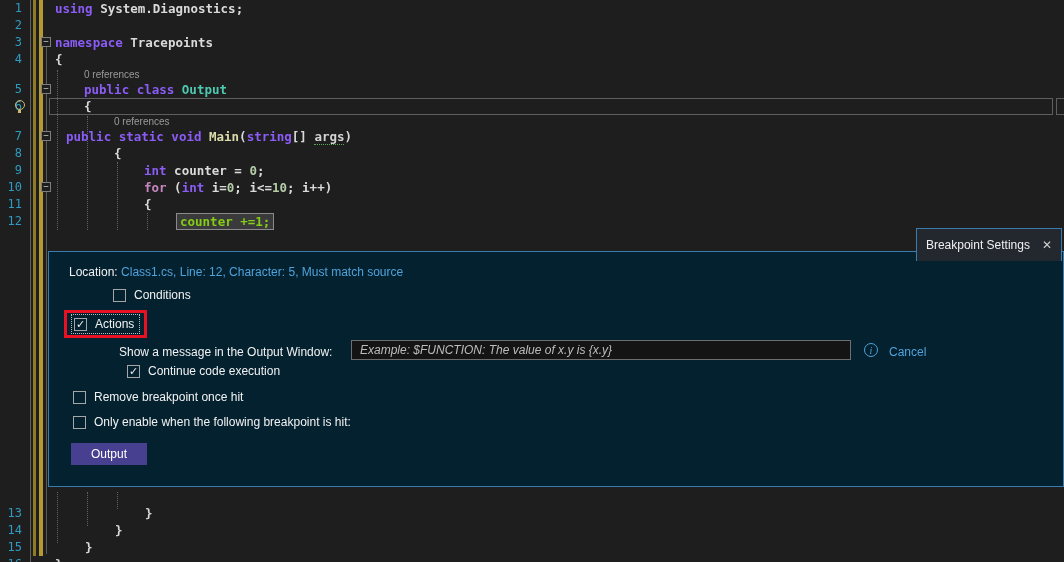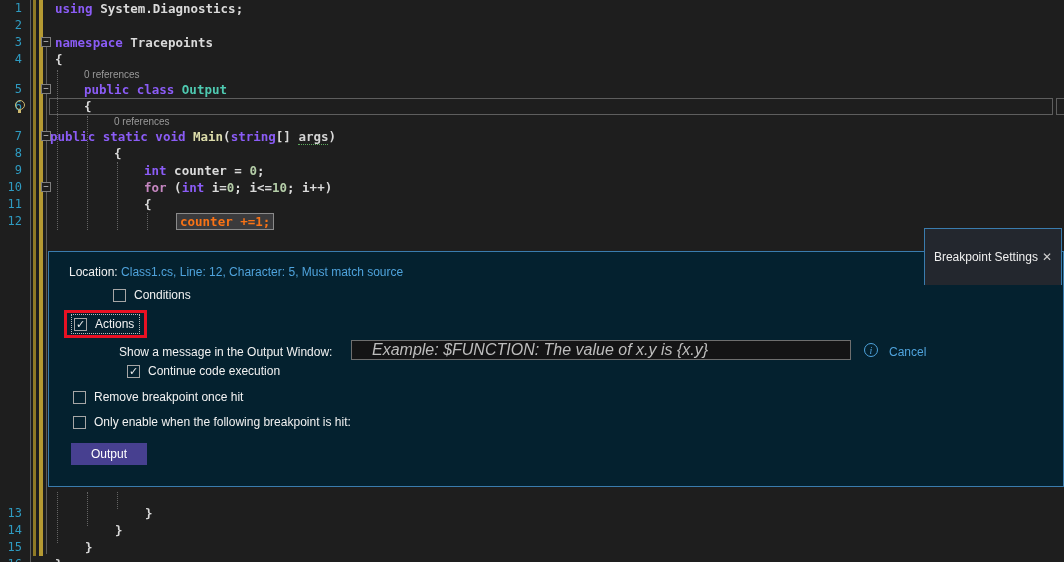--- a/index.html
+++ b/index.html
@@ -17,50 +17,50 @@
   #code-top{position:absolute;left:0;top:0;width:1064px;height:230px;}
   #code-bottom{position:absolute;left:0;top:487px;width:1064px;height:75px;padding-top:18px;box-sizing:border-box;}
   .crow{position:relative;height:17px;line-height:17px;font-size:12.5px;font-weight:600;color:#D4D4D4;white-space:pre;}
   .refsrow{height:13px;line-height:13px;font-family:"Liberation Sans",sans-serif;font-size:10px;font-weight:400;color:#9A9A9A;}
   .lnum{position:absolute;left:0;width:22px;text-align:right;color:#2F9BC1;font-weight:400;font-size:12px;}
   .foldbox{position:absolute;left:41px;top:3px;width:10px;height:10px;border:1px solid #7E7E7E;background:#1E1E1E;
            color:#C8C8C8;font-size:9px;line-height:7px;text-align:center;font-weight:400;box-sizing:border-box;z-index:2;}
   .ccontent{display:block;position:relative;z-index:1;}
   .tok-kw{color:#8b5cf6}.tok-pl{color:#DADADA}.tok-type{color:#4EC9B0}.tok-fn{color:#DCDCAA}
   .tok-arg{color:#D4D4D4;border-bottom:1px dotted #5BA85B}.tok-num{color:#B5CEA8}
-  .tok-ctrl{color:#C586C0}.tok-hl{color:#f97316}
+  .tok-ctrl{color:#C586C0}.tok-hl{color:#84cc16}
   .hlbox{background:#3A3A3C;border:1px solid #8A8A8A;padding:0 3px;}
   .linebox{position:absolute;left:49px;right:11px;top:0;height:15px;border:1px solid #5E5E5E;z-index:0;}
   .linebox2{position:absolute;right:0;width:7px;top:0;height:15px;border:1px solid #5E5E5E;border-right:none;z-index:0;}
   .bulb{position:absolute;left:15px;top:2px;width:10px;height:10px;border:1.5px solid #CDB96E;border-radius:50%;box-sizing:border-box;}
   .bulb::after{content:"";position:absolute;left:2px;top:9px;width:3px;height:3px;background:#CDB96E;}
   .vguide{position:absolute;width:0;border-left:1px dotted #646464;z-index:0;}
 
   
   #bp-tab{position:absolute;right:2px;top:228px;height:24px;background:#23272E;border:1px solid #3A7CAE;border-bottom:none;
-          display:flex;align-items:center;gap:4px;padding:16px 9px;z-index:5;
+          display:flex;align-items:center;gap:12px;padding:4px 9px;z-index:5;
           font-family:"Liberation Sans",sans-serif;font-size:12px;color:#F0F0F0;}
   #bp-tab .x{color:#CFCFCF;font-size:12px;cursor:pointer;}
   #popup{position:absolute;left:48px;top:251px;width:1016px;height:236px;box-sizing:border-box;background:#04212F;
          border:1px solid #3A7CAE;z-index:4;font-family:"Liberation Sans",sans-serif;font-size:12px;color:#F2F2F2;}
   .loc{position:absolute;left:20px;top:13px;}
   .loc a{color:#4FA3DC;text-decoration:none;cursor:pointer;}
   .cbrow{position:absolute;display:flex;align-items:center;gap:8px;}
   #row-conditions{left:24px;top:36px;padding-left:40px;}
   #row-continue{left:78px;top:112px;}
   #row-remove{left:24px;top:138px;}
   #row-only{left:24px;top:163px;}
   #actions-box{position:absolute;left:15px;top:58px;border:3px solid #E81123;padding:2px 5px;}
   .focusdotted{display:flex;align-items:center;gap:8px;outline:1px dotted #BBBBBB;padding:2px 5px 2px 2px;}
   .cb{width:13px;height:13px;border:1px solid #A6A6A6;display:inline-flex;align-items:center;justify-content:center;
       box-sizing:border-box;background:transparent;flex:0 0 auto;cursor:pointer;}
   .cb i{font-style:normal;font-size:11px;color:#ECECEC;line-height:1;}
   #msg-label{position:absolute;left:70px;top:93px;}
   #msg-input{position:absolute;left:302px;top:88px;width:500px;height:20px;box-sizing:border-box;background:#141415;
-             border:1px solid #6E6E6E;color:#DDDDDD;font-family:"Liberation Sans",sans-serif;font-size:16px;padding:0 20px;}
+             border:1px solid #6E6E6E;color:#DDDDDD;font-family:"Liberation Sans",sans-serif;font-size:12px;padding:0 8px;}
   #msg-input::placeholder{color:#BDBDBD;font-style:italic;opacity:1;}
   #info-icon{position:absolute;left:815px;top:91px;width:14px;height:14px;border:1px solid #4FA3DC;border-radius:50%;
              color:#4FA3DC;font-size:10px;line-height:13px;text-align:center;font-family:"Liberation Serif",serif;
              font-style:italic;box-sizing:border-box;cursor:pointer;}
   #cancel-link{position:absolute;left:840px;top:93px;color:#4FA3DC;cursor:pointer;}
   #close-btn{position:absolute;left:22px;top:191px;width:76px;height:22px;background:#474090;color:#FFFFFF;
              border:none;font-size:12px;font-family:"Liberation Sans",sans-serif;cursor:pointer;}
 </style>
 </head>
 <body>
@@ -78,21 +78,21 @@
     <div class="vguide" style="left:117px;top:162px;height:68px"></div>
     <div class="vguide" style="left:147px;top:213px;height:17px"></div>
   <div class="crow"><span class="lnum">1</span><span class="ccontent" style="padding-left: 55px;"><span class="tok-kw">using</span><span class="tok-pl"> System.Diagnostics;</span></span></div>
       <div class="crow"><span class="lnum">2</span><span class="ccontent" style="padding-left: 55px;"></span></div>
       <div class="crow"><span class="lnum">3</span><span class="foldbox">−</span><span class="ccontent" style="padding-left: 55px;"><span class="tok-kw">namespace</span><span class="tok-pl"> Tracepoints</span></span></div>
       <div class="crow"><span class="lnum">4</span><span class="ccontent" style="padding-left: 55px;"><span class="tok-pl">{</span></span></div>
       <div class="crow refsrow"><span class="ccontent" style="padding-left: 84px;">0 references</span></div>
       <div class="crow"><span class="lnum">5</span><span class="foldbox">−</span><span class="ccontent" style="padding-left: 84px;"><span class="tok-kw">public class </span><span class="tok-type">Output</span></span></div>
       <div class="crow"><span class="linebox"></span><span class="linebox2"></span><span class="lnum">6</span><span class="bulb"></span><span class="ccontent" style="padding-left: 84px;"><span class="tok-pl">{</span></span></div>
       <div class="crow refsrow"><span class="ccontent" style="padding-left: 114px;">0 references</span></div>
-      <div class="crow"><span class="lnum">7</span><span class="foldbox">−</span><span class="ccontent" style="padding-left: 50px;"><span class="tok-kw">public static void </span><span class="tok-fn">Main</span><span class="tok-pl">(</span><span class="tok-kw">string</span><span class="tok-pl">[] </span><span class="tok-arg">args</span><span class="tok-pl">)</span></span></div>
+      <div class="crow"><span class="lnum">7</span><span class="foldbox">−</span><span class="ccontent" style="padding-left: 50px; margin-left: 16px;"><span class="tok-kw">public static void </span><span class="tok-fn">Main</span><span class="tok-pl">(</span><span class="tok-kw">string</span><span class="tok-pl">[] </span><span class="tok-arg">args</span><span class="tok-pl">)</span></span></div>
       <div class="crow"><span class="lnum">8</span><span class="ccontent" style="padding-left: 114px;"><span class="tok-pl">{</span></span></div>
       <div class="crow"><span class="lnum">9</span><span class="ccontent" style="padding-left: 144px;"><span class="tok-kw">int</span><span class="tok-pl"> counter = </span><span class="tok-num">0</span><span class="tok-pl">;</span></span></div>
       <div class="crow"><span class="lnum">10</span><span class="foldbox">−</span><span class="ccontent" style="padding-left: 144px;"><span class="tok-ctrl">for</span><span class="tok-pl"> (</span><span class="tok-kw">int</span><span class="tok-pl"> i=</span><span class="tok-num">0</span><span class="tok-pl">; i&lt;=</span><span class="tok-num">10</span><span class="tok-pl">; i++)</span></span></div>
       <div class="crow"><span class="lnum">11</span><span class="ccontent" style="padding-left: 144px;"><span class="tok-pl">{</span></span></div>
       <div class="crow"><span class="lnum">12</span><span class="ccontent" style="padding-left: 176px;"><span class="hlbox"><span class="tok-hl">counter +=1;</span></span></span></div>
     </div>
 
   <div id="bp-tab">
     <span>Breakpoint Settings</span>
     <span class="x">✕</span>

